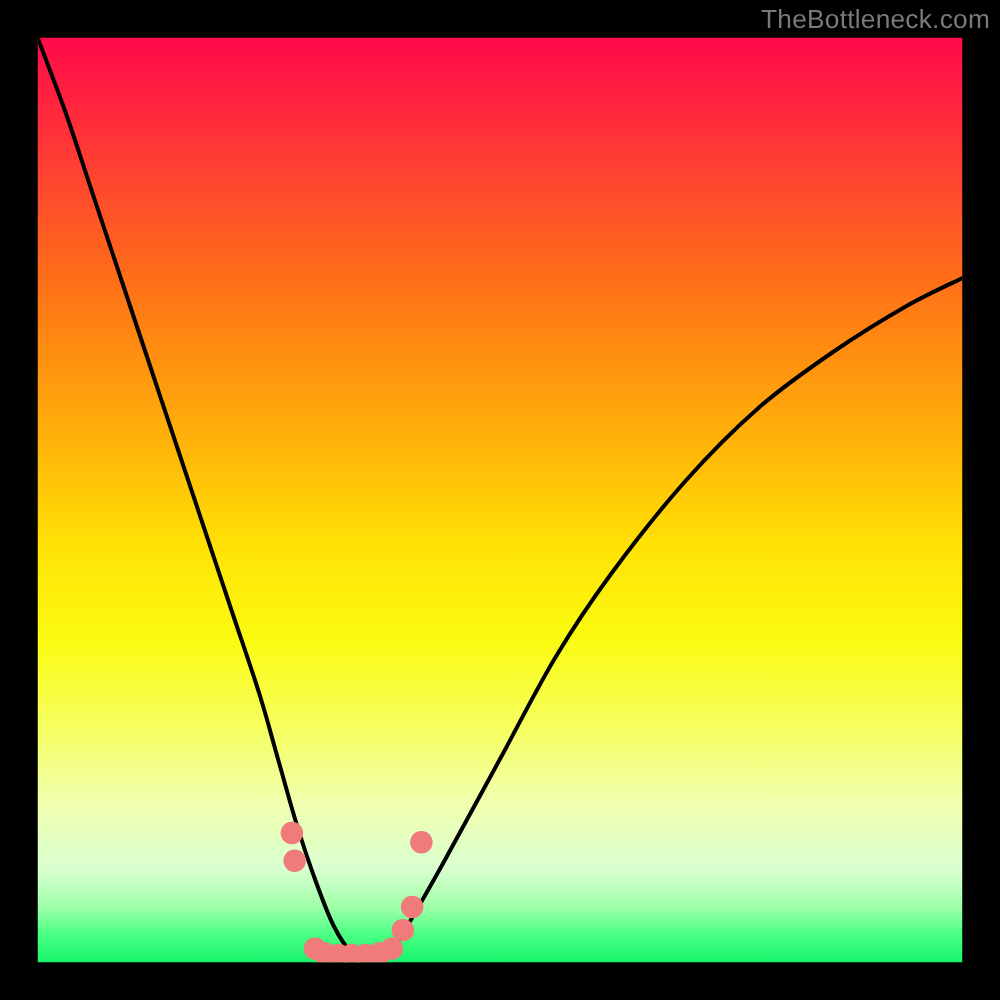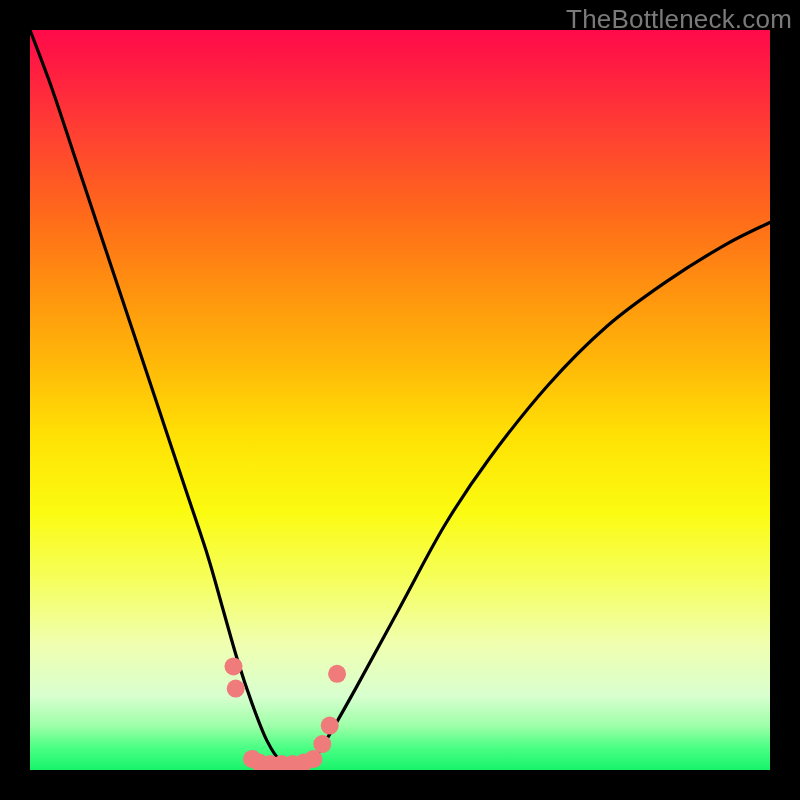--- a/index.html
+++ b/index.html
@@ -48,21 +48,21 @@
   }
   svg.curves {
     position: absolute;
     inset: 0;
   }
   .watermark {
     position: absolute;
     top: 4px;
     right: 8px;
     color: #7a7a7a;
-    font-size: 26px;
+    font-size: 21px;
     letter-spacing: 0.2px;
     user-select: none;
   }
 </style>
 </head>
 <body>
 
 <div class="frame">
 
   <div class="plot">

